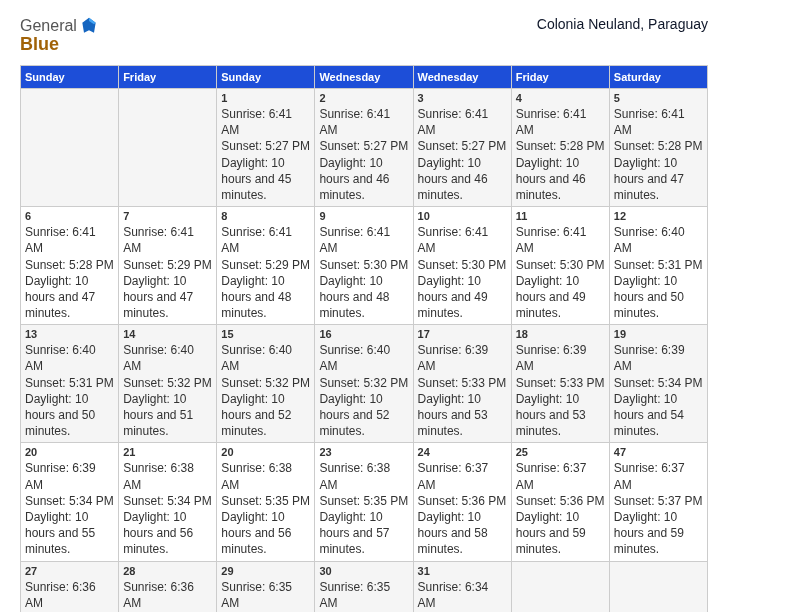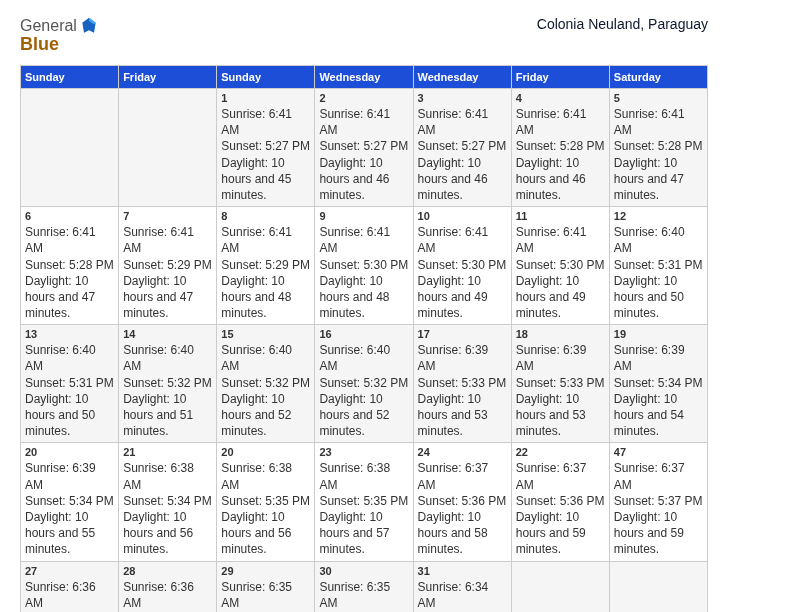--- a/index.html
+++ b/index.html
@@ -219,21 +219,21 @@
           </td>
           <td>
             <span class="day-num">23</span>
             <div class="cell-text">Sunrise: 6:38 AM<br>Sunset: 5:35 PM<br>Daylight: 10 hours and 57 minutes.</div>
           </td>
           <td>
             <span class="day-num">24</span>
             <div class="cell-text">Sunrise: 6:37 AM<br>Sunset: 5:36 PM<br>Daylight: 10 hours and 58 minutes.</div>
           </td>
           <td>
-            <span class="day-num">22</span>
+            <span class="day-num">25</span>
             <div class="cell-text">Sunrise: 6:37 AM<br>Sunset: 5:36 PM<br>Daylight: 10 hours and 59 minutes.</div>
           </td>
           <td>
             <span class="day-num">47</span>
             <div class="cell-text">Sunrise: 6:37 AM<br>Sunset: 5:37 PM<br>Daylight: 10 hours and 59 minutes.</div>
           </td>
         </tr>
         <tr>
           <td>
             <span class="day-num">27</span>

